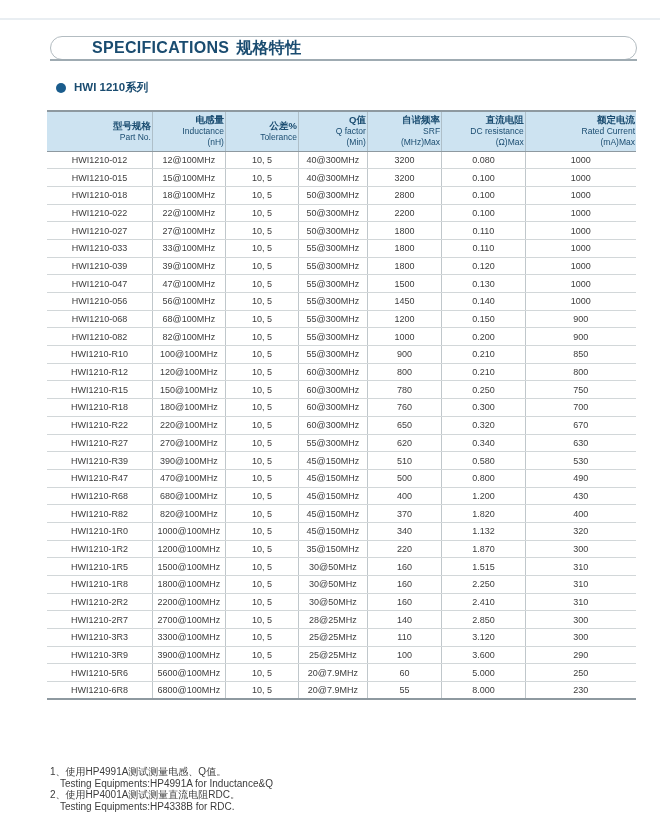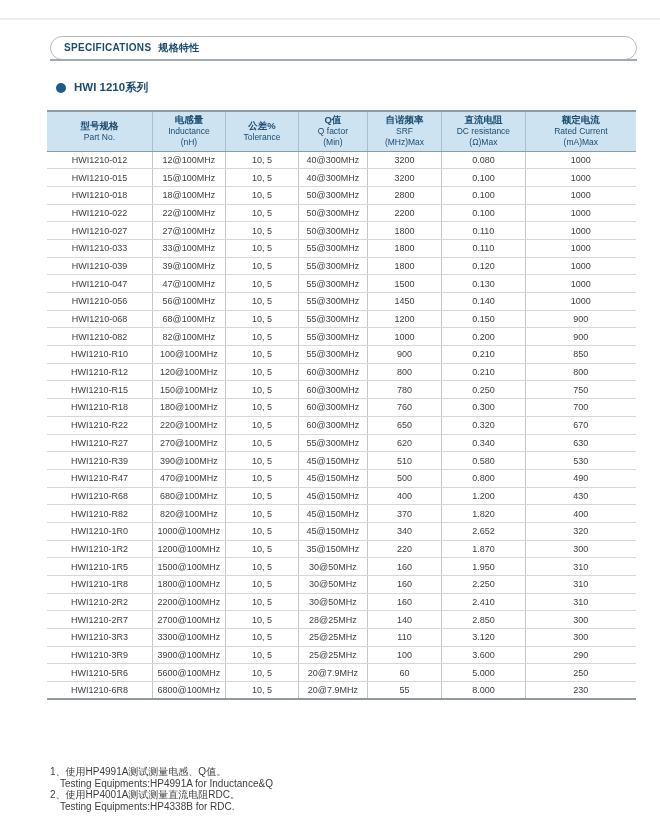--- a/index.html
+++ b/index.html
@@ -15,21 +15,21 @@
   }
   .spec-box {
     position:absolute; left:50px; top:36px; width:587px; height:24px;
     border:1px solid #b3bcc1; border-radius:13px;
     display:flex; align-items:center; padding-left:13px;
   }
   .spec-underline {
     position:absolute; left:50px; top:59px; width:587px; height:2px;
     background:#9fabb2;
   }
-  .spec-title { font-size:10px; font-weight:bold; color:#1a4c70; letter-spacing:0.3px; }
+  .spec-title { font-size:16px; font-weight:bold; color:#1a4c70; letter-spacing:0.3px;margin-left:28px; }
   .spec-title .zh { margin-left:7px; }
   .series-line {
     position:absolute; left:56px; top:80px; display:flex; align-items:center;
   }
   .series-bullet {
     width:10px; height:10px; border-radius:50%; background:#1a5c8c; margin-right:8px;
   }
   .series-title { font-size:11.5px; font-weight:bold; color:#1a4c70; }
   table.spec-table {
     position:absolute; left:47px; top:110px; width:589px;
@@ -39,21 +39,21 @@
   table.spec-table col.c0 { width:17.9%; }
   table.spec-table col.c1 { width:12.4%; }
   table.spec-table col.c2 { width:12.4%; }
   table.spec-table col.c3 { width:11.7%; }
   table.spec-table col.c4 { width:12.6%; }
   table.spec-table col.c5 { width:14.2%; }
   table.spec-table col.c6 { width:18.8%; }
   table.spec-table th {
     background:#cde3f1; color:#1a4c70; font-weight:normal;
     border-left:1px solid #aebfc9; border-bottom:1.5px solid #8e99a0;
-    height:40px; vertical-align:middle; text-align:center; padding:2px 1px;
+    height:40px; vertical-align:middle; text-align:right; padding:2px 1px;
   }
   table.spec-table th:first-child { border-left:none; }
   table.spec-table th .h-zh  { font-size:9.5px; font-weight:bold; line-height:12px; }
   table.spec-table th .h-en  { font-size:8.5px; line-height:11px; }
   table.spec-table th .h-unit{ font-size:8.5px; line-height:11px; }
   table.spec-table td {
     font-size:9px; color:#3c3c3c; text-align:center; vertical-align:middle;
     height:17.7px; border-left:1px solid #c0c7cb; border-bottom:1px solid #d2d7d9;
     padding:0 2px; white-space:nowrap; overflow:hidden;
   }
@@ -321,39 +321,39 @@
           <td>370</td>
           <td>1.820</td>
           <td>400</td>
         </tr>
         <tr>
           <td>HWI1210-1R0</td>
           <td>1000@100MHz</td>
           <td>10, 5</td>
           <td>45@150MHz</td>
           <td>340</td>
-          <td>2.652</td>
+          <td>1.132</td>
           <td>320</td>
         </tr>
         <tr>
           <td>HWI1210-1R2</td>
           <td>1200@100MHz</td>
           <td>10, 5</td>
           <td>35@150MHz</td>
           <td>220</td>
           <td>1.870</td>
           <td>300</td>
         </tr>
         <tr>
           <td>HWI1210-1R5</td>
           <td>1500@100MHz</td>
           <td>10, 5</td>
           <td>30@50MHz</td>
           <td>160</td>
-          <td>1.950</td>
+          <td>1.515</td>
           <td>310</td>
         </tr>
         <tr>
           <td>HWI1210-1R8</td>
           <td>1800@100MHz</td>
           <td>10, 5</td>
           <td>30@50MHz</td>
           <td>160</td>
           <td>2.250</td>
           <td>310</td>

